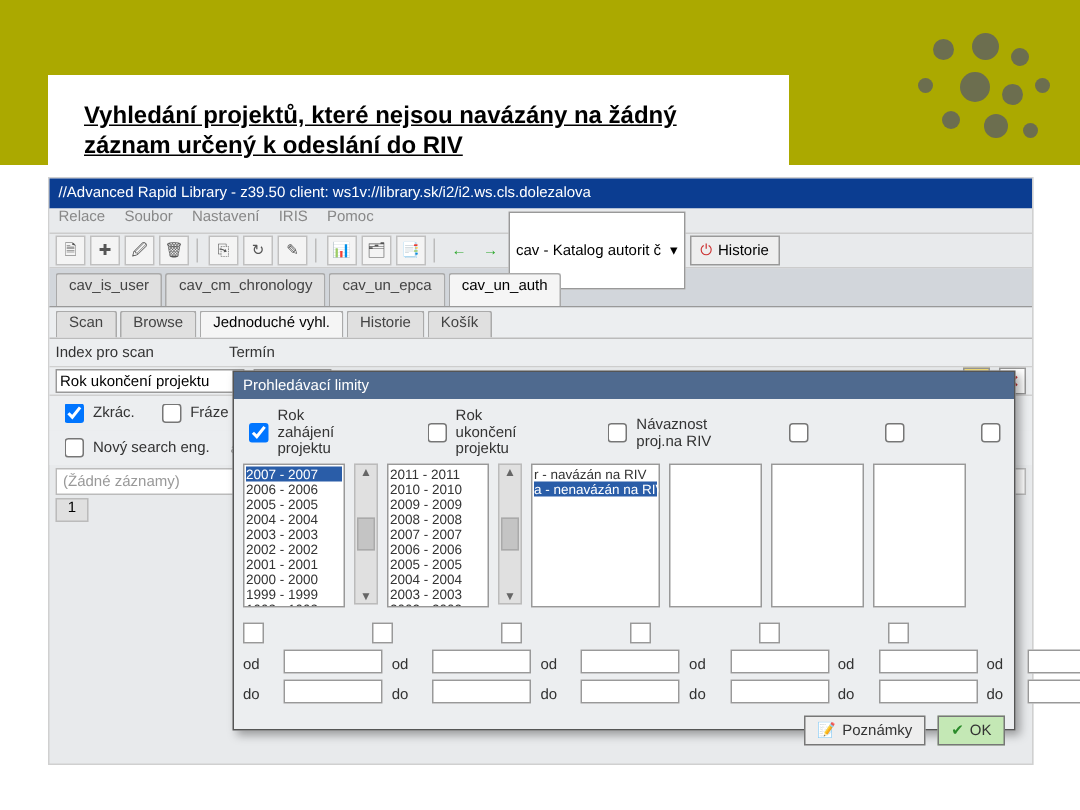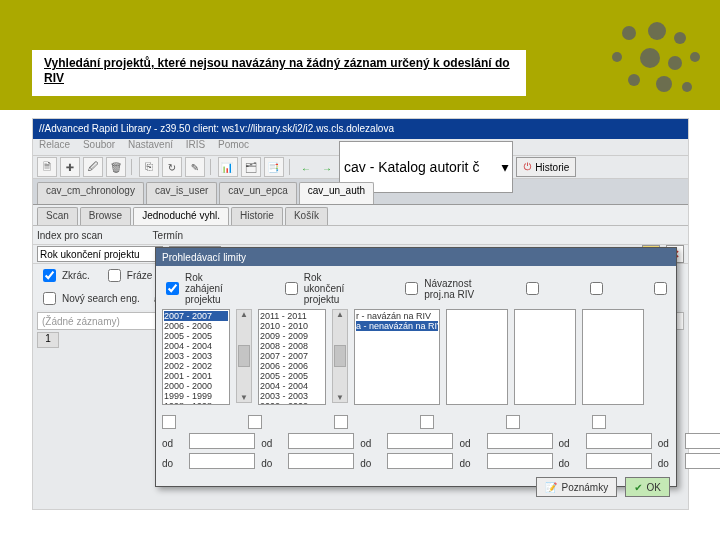--- a/index.html
+++ b/index.html
@@ -1,30 +1,30 @@
 <!DOCTYPE html>
 <html><head>
 <meta charset="utf-8">
 <style>
   body{margin:0;font-family:Arial,Helvetica,sans-serif;background:#fff;width:720px;height:540px;overflow:hidden}
   .slide{width:720px;height:540px;position:relative}
   .band{background:#aba900;height:110px;width:100%;position:relative}
   .dots{position:absolute;right:18px;top:22px;width:90px;height:80px}
   .dots span{position:absolute;border-radius:50%;background:#6c6e4f}
   .titlebox{position:absolute;left:32px;top:50px;background:#fff;padding:6px 12px 10px 12px;width:470px}
-  .titlebox h1{margin:0;font-size:12px;line-height:1.25;color:#000;text-decoration:underline}
+  .titlebox h1{margin:12px;font-size:16px;line-height:1.25;color:#000;text-decoration:underline}
   .shot{position:absolute;left:32px;top:118px;width:655px;height:390px;border:1px solid #d0d0d0;background:#e8eaec}
   .winbar{height:20px;background:#0b3d91;color:#fff;font-size:10px;line-height:20px;padding:0 6px;white-space:nowrap;overflow:hidden}
   .menubar{height:16px;background:#e8eaec;font-size:10px;color:#888;padding:0 6px;border-bottom:1px solid #ccc}
   .menubar span{margin-right:10px}
   .toolbar{height:22px;background:#e8eaec;display:flex;align-items:center;gap:3px;padding:0 4px;border-bottom:1px solid #ccc}
   .ticon{width:18px;height:18px;border:1px solid #c0c0c0;background:#f4f4f4;font-size:10px;display:flex;align-items:center;justify-content:center;color:#555}
   .tsep{width:2px;height:16px;border-left:1px solid #bbb;margin:0 2px}
   .arrow{color:#2aa72a;font-weight:bold;background:transparent;border:none}
-  .combo{height:18px;border:1px solid #999;background:#fff;font-size:14px;padding:16px 4px;display:flex;align-items:center;gap:22px}
+  .combo{height:18px;border:1px solid #999;background:#fff;font-size:10px;padding:16px 4px;display:flex;align-items:center;gap:6px}
   .btn{height:18px;border:1px solid #999;background:#eee;font-size:10px;padding:0 6px;display:flex;align-items:center;gap:4px}
   .tabstrip{height:22px;display:flex;gap:2px;padding:3px 4px 0 4px;background:#d2d6db;border-bottom:1px solid #999}
   .tab{font-size:10px;padding:2px 8px;background:#e0e0e0;border:1px solid #aaa;border-bottom:none;color:#444;border-radius:2px 2px 0 0}
   .tab.active{background:#f5f5f5;color:#000}
   .innertabs{height:18px;display:flex;gap:2px;padding:2px 4px 0 4px;background:#eceef0;border-bottom:1px solid #bbb}
   .innertabs .tab{font-size:10px}
   .scanrow{height:18px;display:flex;align-items:center;gap:6px;padding:0 4px;font-size:10px;background:#eceef0;border-bottom:1px solid #d0d0d0}
   .scanrow .lbl{color:#333}
   .scanrow input{height:14px;font-size:10px;border:1px solid #999;padding:0 2px}
   .sq{width:16px;height:16px;border:1px solid #999;background:#fff;display:flex;align-items:center;justify-content:center;font-size:11px}
@@ -107,22 +107,22 @@
       <div class="combo">
           <span>cav - Katalog autorit č</span>
           <span>▾</span>
         </div>
       <div class="btn">
           <span style="color:#c33">⏻</span>
           <span>Historie</span>
         </div>
     </div>
     <div class="tabstrip">
+      <div class="tab">cav_is_user</div>
       <div class="tab">cav_cm_chronology</div>
-      <div class="tab">cav_is_user</div>
       <div class="tab">cav_un_epca</div>
       <div class="tab active">cav_un_auth</div>
     </div>
     <div class="innertabs">
       <div class="tab">Scan</div>
       <div class="tab">Browse</div>
       <div class="tab active">Jednoduché vyhl.</div>
       <div class="tab">Historie</div>
       <div class="tab">Košík</div>
     </div>

